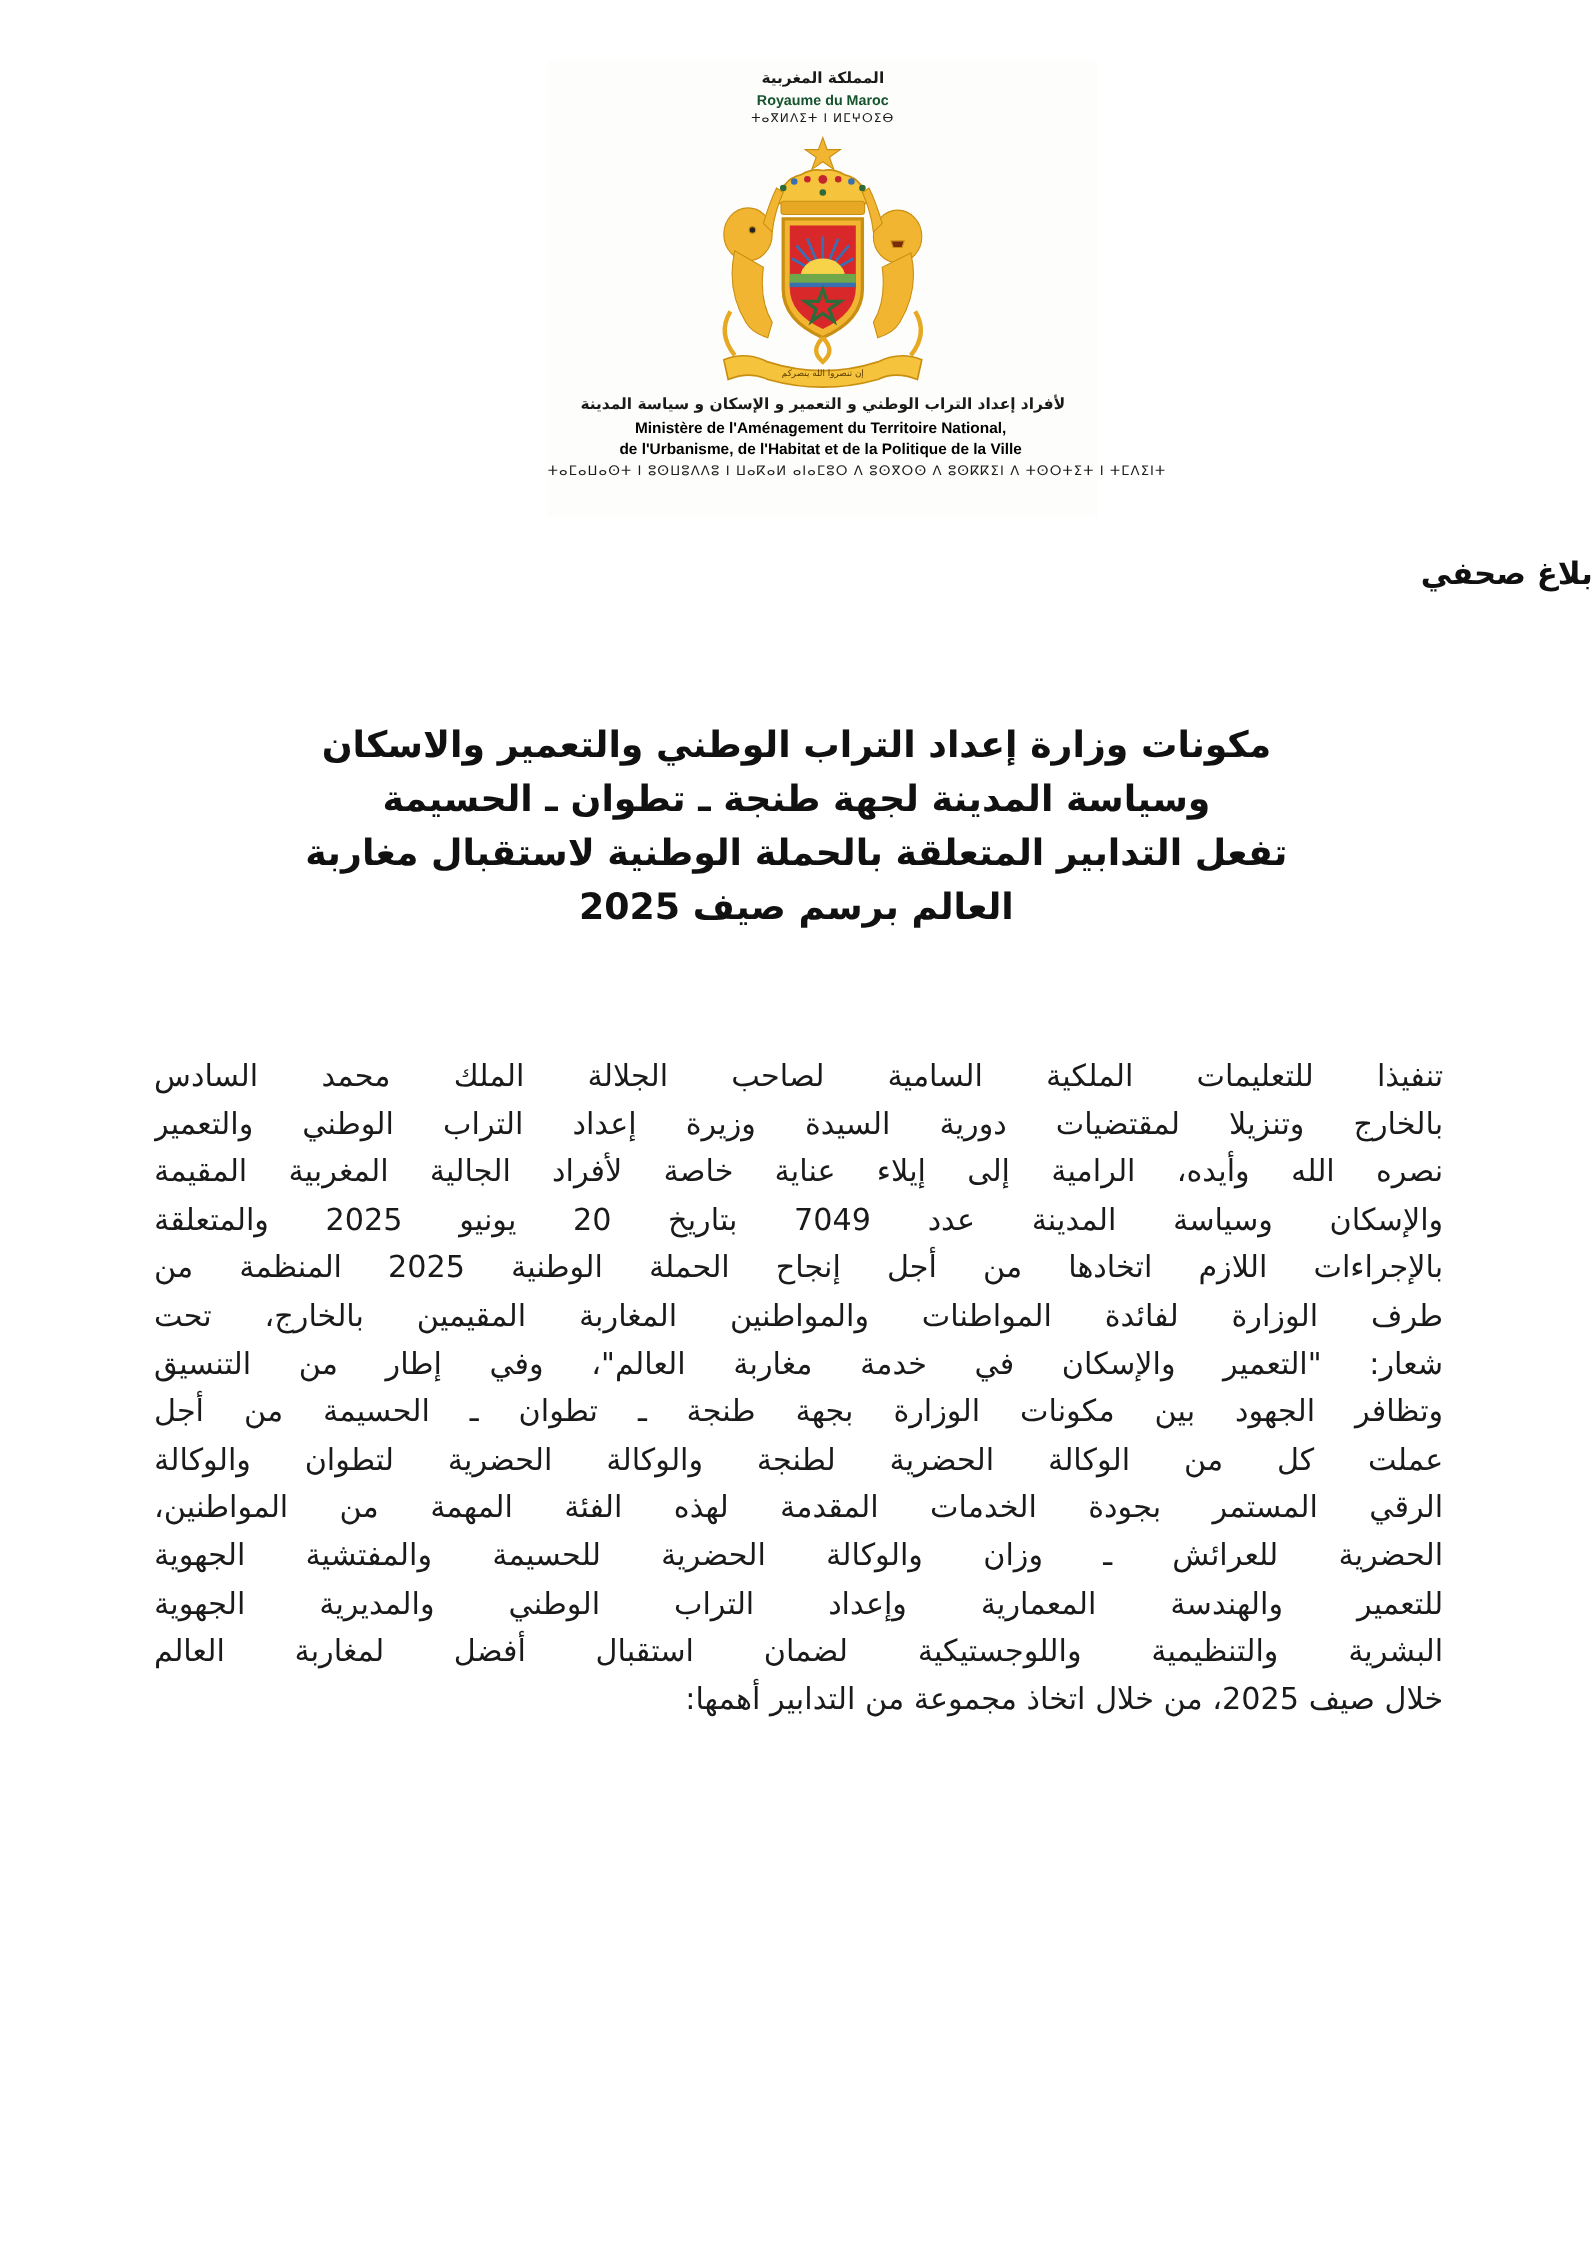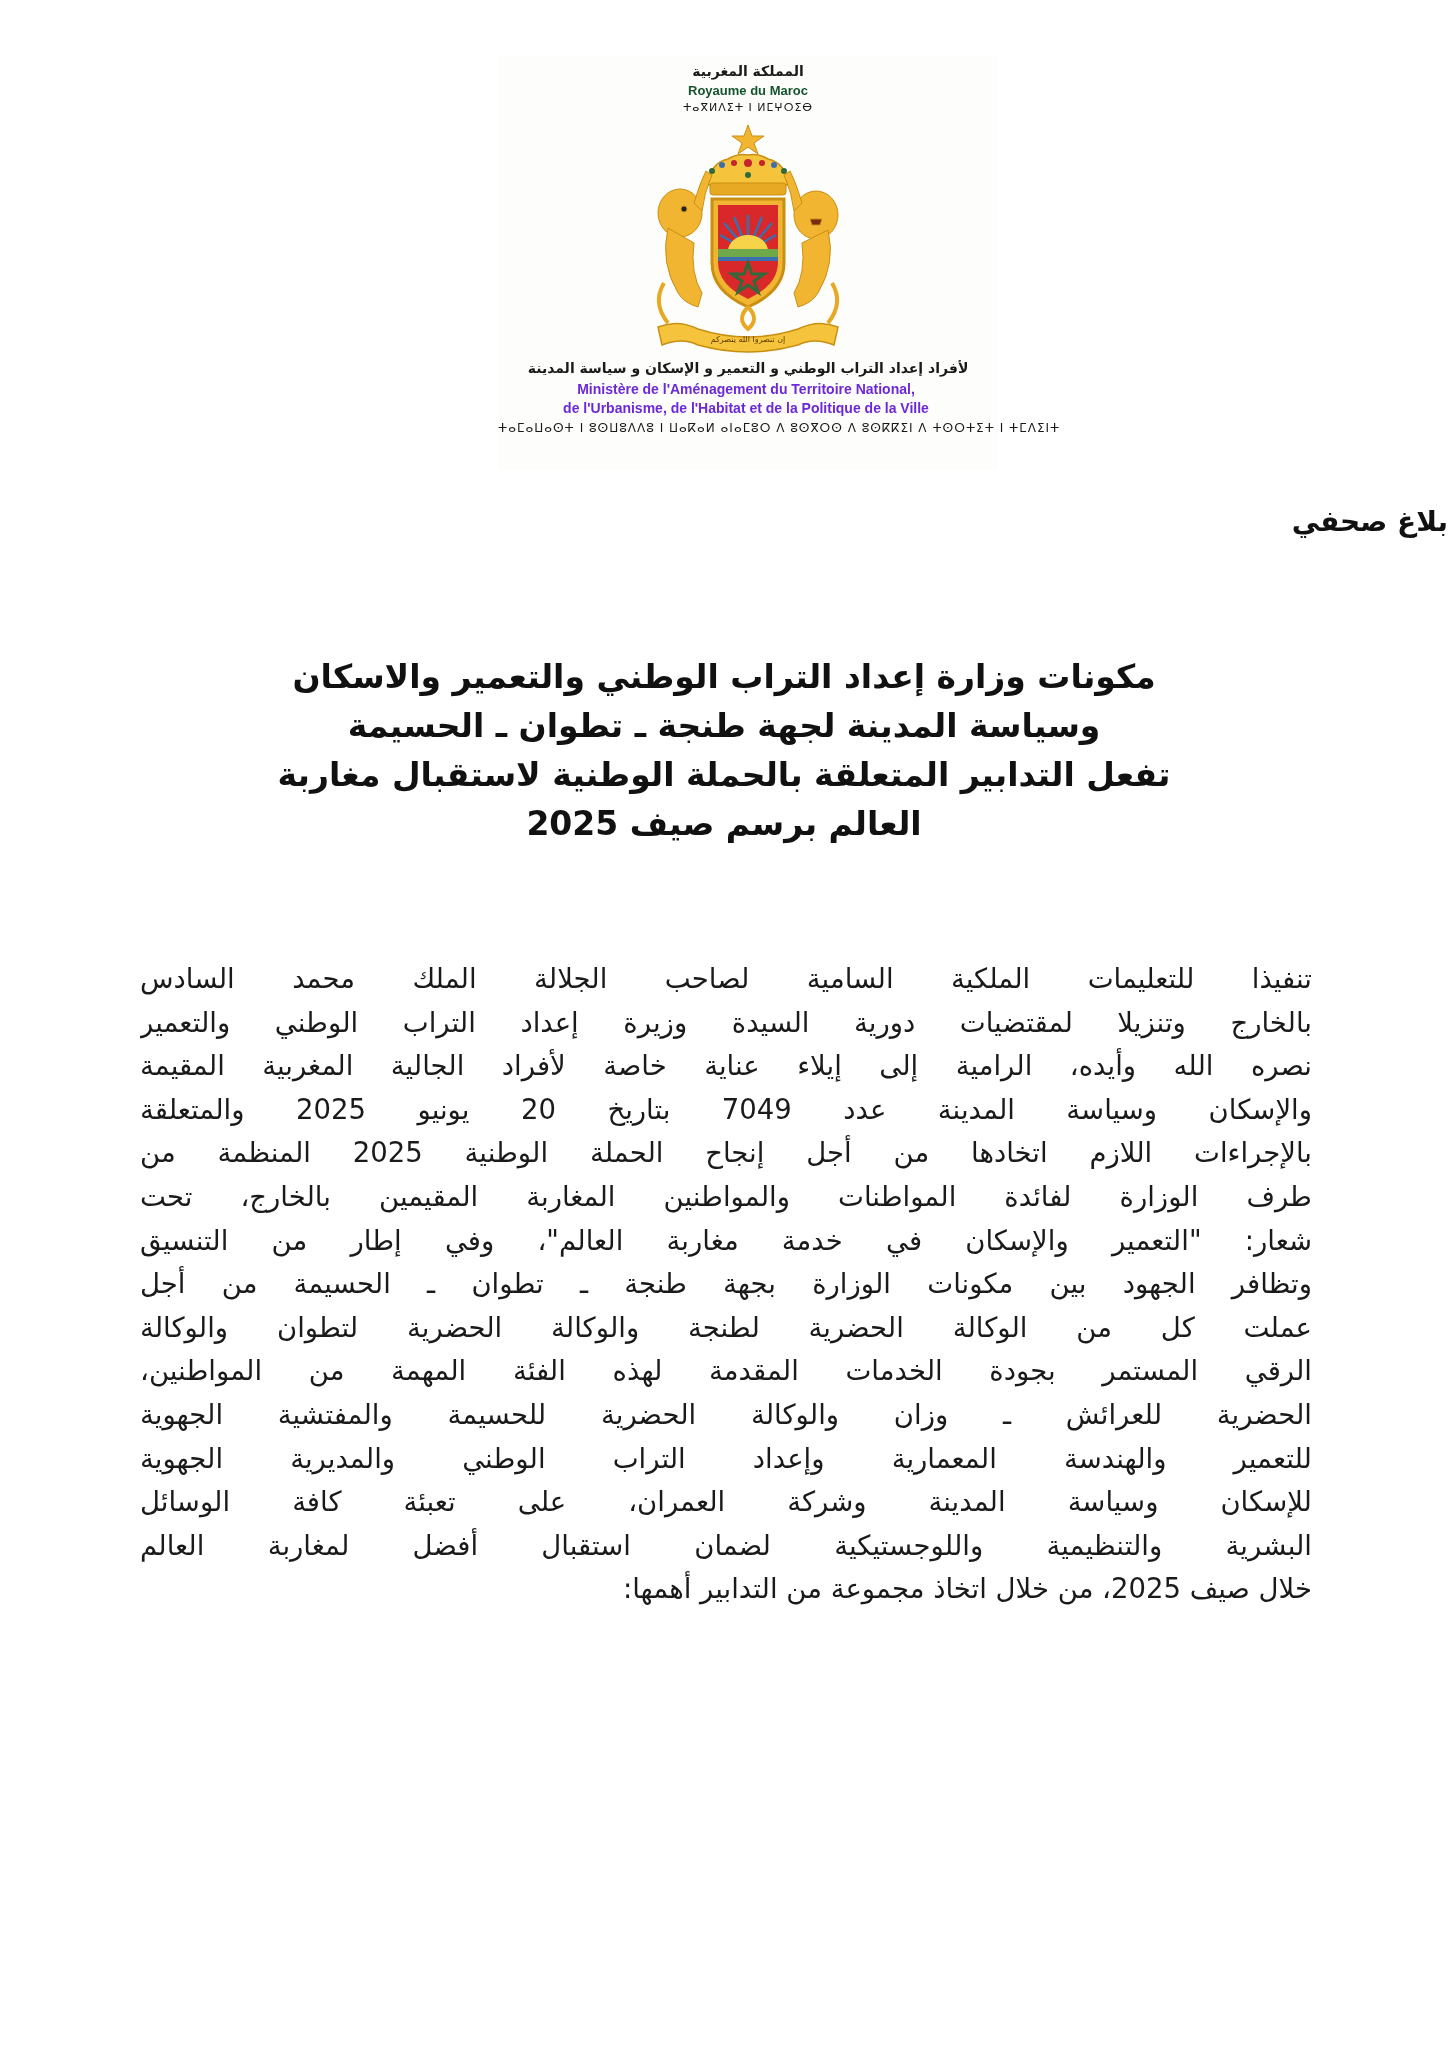--- a/index.html
+++ b/index.html
@@ -72,21 +72,21 @@
       font-size: 14px;
       direction: rtl;
       color: #1a1a1a;
     }
     .lh-ministry-fr1, .lh-ministry-fr2 {
       position: absolute;
       left: 0; right: 4px;
       font-family: "Liberation Sans", sans-serif;
       font-weight: bold;
       font-size: 14px;
-      color: #6d28d9;
+      color: #000000;
       white-space: nowrap;
     }
     .lh-ministry-fr1 { top: 326px; }
     .lh-ministry-fr2 { top: 345px; }
     .lh-ministry-tz {
       position: absolute;
       top: 366px; left: 0; right: 0;
       font-family: "DejaVu Sans", sans-serif;
       font-size: 12px;
       letter-spacing: 1px;
@@ -238,18 +238,17 @@
     <span class="line">نصره الله وأيده، الرامية إلى إيلاء عناية خاصة لأفراد الجالية المغربية المقيمة</span>
     <span class="line">والإسكان وسياسة المدينة عدد 7049 بتاريخ 20 يونيو 2025 والمتعلقة</span>
     <span class="line">بالإجراءات اللازم اتخادها من أجل إنجاح الحملة الوطنية 2025 المنظمة من</span>
     <span class="line">طرف الوزارة لفائدة المواطنات والمواطنين المغاربة المقيمين بالخارج، تحت</span>
     <span class="line">شعار: "التعمير والإسكان في خدمة مغاربة العالم"، وفي إطار من التنسيق</span>
     <span class="line">وتظافر الجهود بين مكونات الوزارة بجهة طنجة ـ تطوان ـ الحسيمة من أجل</span>
     <span class="line">عملت كل من الوكالة الحضرية لطنجة والوكالة الحضرية لتطوان والوكالة</span>
     <span class="line">الرقي المستمر بجودة الخدمات المقدمة لهذه الفئة المهمة من المواطنين،</span>
     <span class="line">الحضرية للعرائش ـ وزان والوكالة الحضرية للحسيمة والمفتشية الجهوية</span>
     <span class="line">للتعمير والهندسة المعمارية وإعداد التراب الوطني والمديرية الجهوية</span>
-    <span class="line">للإسكان وسياسة المدينة وشركة العمران، على تعبئة كافة الوسائل</span>
     <span class="line">البشرية والتنظيمية واللوجستيكية لضمان استقبال أفضل لمغاربة العالم</span>
     <span class="line last">خلال صيف 2025، من خلال اتخاذ مجموعة من التدابير أهمها:</span>
   </div>
 
 </div>
 
 </body></html>

